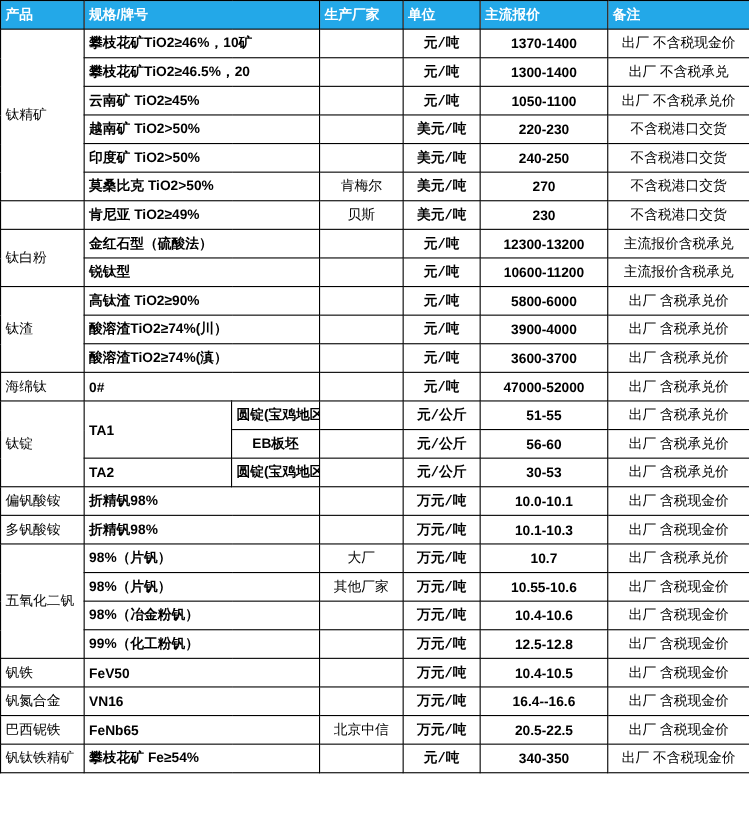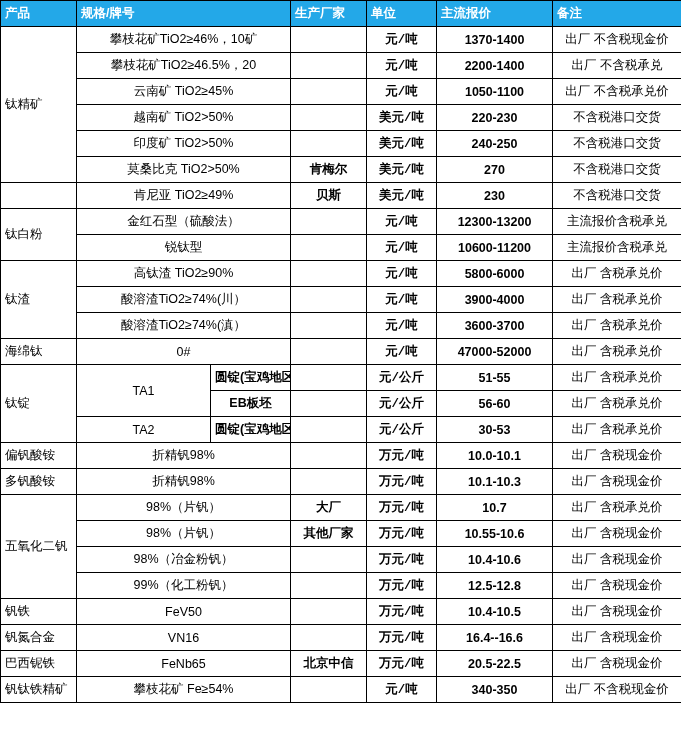--- a/index.html
+++ b/index.html
@@ -36,33 +36,33 @@
     text-align: left;
     height: 32px;
     border-color: #ffffff;
   }
   .c-cat {
     text-align: left;
     font-weight: normal;
     font-size: 13px;
   }
   .c-spec {
+    text-align: left;
+    font-weight: bold;
+    font-size: 12.5px;
+    padding-left: 6px;
+  }
+  .c-spec2 {
+    text-align: center;
+    font-weight: bold;
+    font-size: 12.5px;
+  }
+  .c-maker {
     text-align: center;
     font-weight: normal;
-    font-size: 12.5px;
-    padding-left: 6px;
-  }
-  .c-spec2 {
-    text-align: center;
-    font-weight: bold;
-    font-size: 12.5px;
-  }
-  .c-maker {
-    text-align: center;
-    font-weight: bold;
     font-size: 12.5px;
   }
   .c-unit {
     text-align: center;
     font-weight: bold;
     font-size: 12.5px;
     font-family: Liberation Mono, monospace;
   }
   .c-price {
     text-align: center;
@@ -104,21 +104,21 @@
         <td class="c-spec" colspan="2">攀枝花矿TiO2≥46%，10矿</td>
         <td class="c-maker"></td>
         <td class="c-unit">元/吨</td>
         <td class="c-price">1370-1400</td>
         <td class="c-note">出厂 不含税现金价</td>
       </tr>
       <tr>
         <td class="c-spec" colspan="2">攀枝花矿TiO2≥46.5%，20</td>
         <td class="c-maker"></td>
         <td class="c-unit">元/吨</td>
-        <td class="c-price">2200-1400</td>
+        <td class="c-price">1300-1400</td>
         <td class="c-note">出厂 不含税承兑</td>
       </tr>
       <tr>
         <td class="c-spec" colspan="2">云南矿 TiO2≥45%</td>
         <td class="c-maker"></td>
         <td class="c-unit">元/吨</td>
         <td class="c-price">1050-1100</td>
         <td class="c-note">出厂 不含税承兑价</td>
       </tr>
       <tr>

